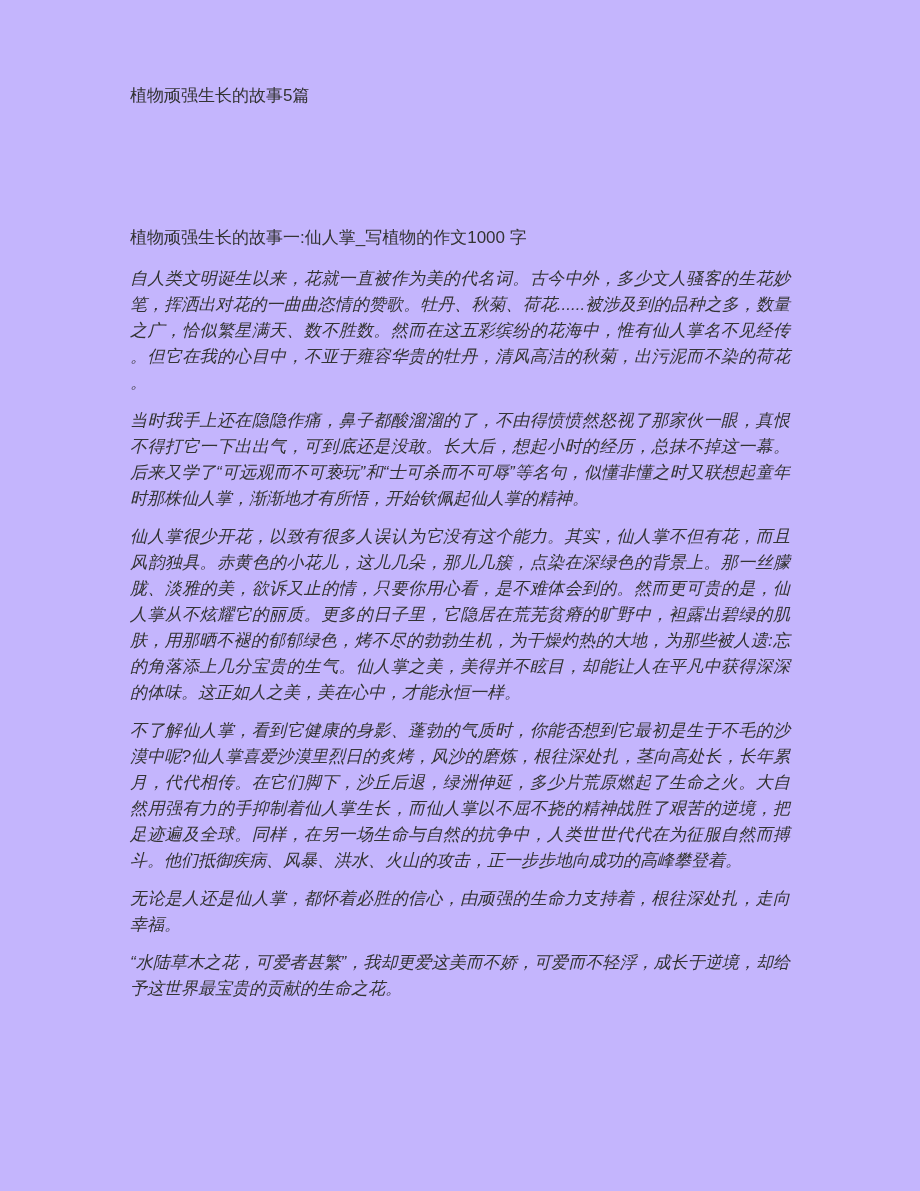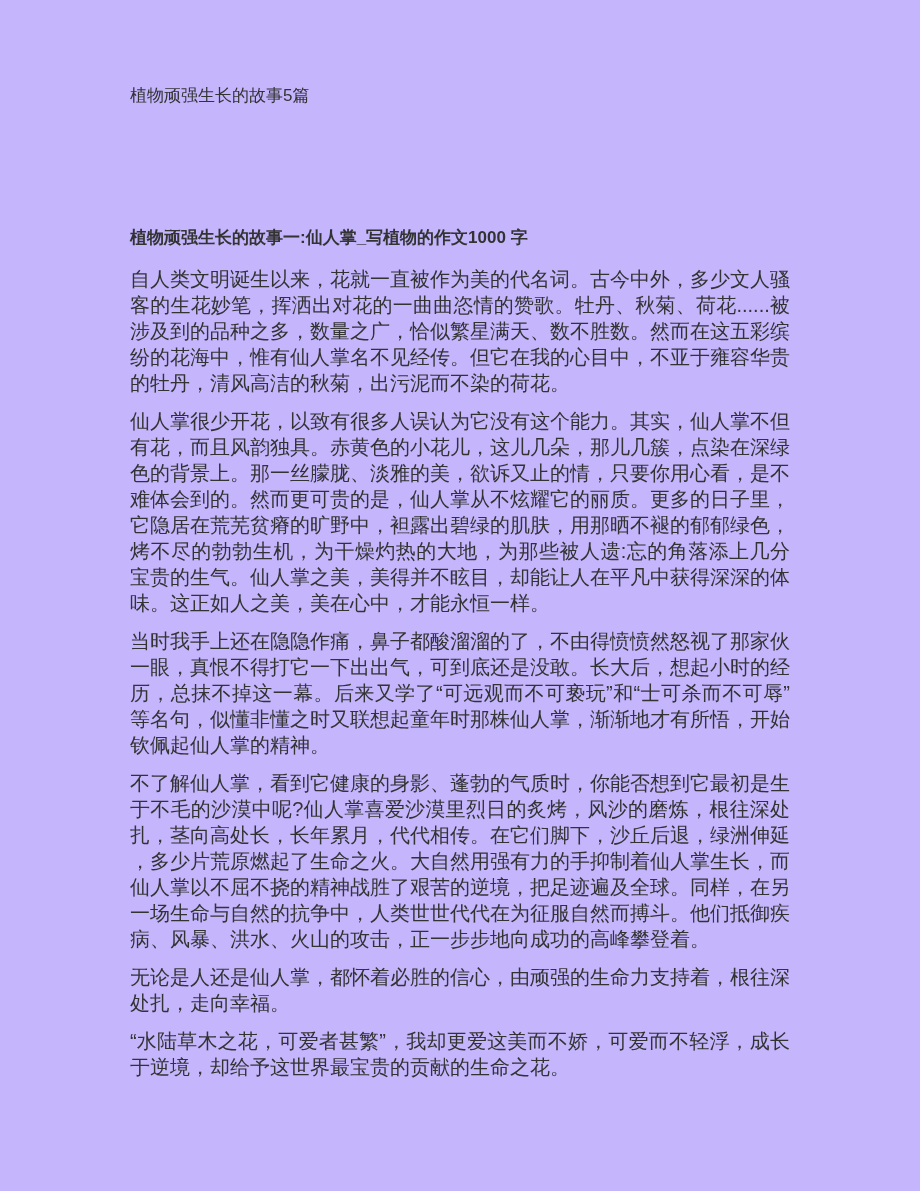--- a/index.html
+++ b/index.html
@@ -19,49 +19,50 @@
     }
     .doc-title {
       font-size: 17px;
       font-weight: 400;
       line-height: 24px;
       margin: 0 0 118px 0;
       color: #333333;
     }
     .section-heading {
       font-size: 17px;
-      font-weight: 700;
+      font-weight: 400;
       line-height: 24px;
       margin: 0 0 16px 0;
       color: #333333;
     }
     .body-text p {
-      font-size: 20px;
+      font-size: 17px;
       line-height: 26px;
       margin: 6px 0 12px 0;
       text-align: justify;
       word-break: break-all;
       line-break: anywhere;
       color: #333333;
+      font-style: italic;
     }
     .body-text p:last-child {
       margin-bottom: 0;
     }
   </style>
 </head>
 <body>
 
 <div class="page">
 
   <h1 class="doc-title">植物顽强生长的故事5篇</h1>
 
   <h2 class="section-heading">植物顽强生长的故事一:仙人掌_写植物的作文1000 字</h2>
 
   <div class="body-text">
     <p>自人类文明诞生以来，花就一直被作为美的代名词。古今中外，多少文人骚客的生花妙笔，挥洒出对花的一曲曲恣情的赞歌。牡丹、秋菊、荷花......被涉及到的品种之多，数量之广，恰似繁星满天、数不胜数。然而在这五彩缤纷的花海中，惟有仙人掌名不见经传。但它在我的心目中，不亚于雍容华贵的牡丹，清风高洁的秋菊，出污泥而不染的荷花。</p>
+    <p>当时我手上还在隐隐作痛，鼻子都酸溜溜的了，不由得愤愤然怒视了那家伙一眼，真恨不得打它一下出出气，可到底还是没敢。长大后，想起小时的经历，总抹不掉这一幕。后来又学了“可远观而不可亵玩”和“士可杀而不可辱”等名句，似懂非懂之时又联想起童年时那株仙人掌，渐渐地才有所悟，开始钦佩起仙人掌的精神。</p>
     <p>仙人掌很少开花，以致有很多人误认为它没有这个能力。其实，仙人掌不但有花，而且风韵独具。赤黄色的小花儿，这儿几朵，那儿几簇，点染在深绿色的背景上。那一丝朦胧、淡雅的美，欲诉又止的情，只要你用心看，是不难体会到的。然而更可贵的是，仙人掌从不炫耀它的丽质。更多的日子里，它隐居在荒芜贫瘠的旷野中，袒露出碧绿的肌肤，用那晒不褪的郁郁绿色，烤不尽的勃勃生机，为干燥灼热的大地，为那些被人遗:忘的角落添上几分宝贵的生气。仙人掌之美，美得并不眩目，却能让人在平凡中获得深深的体味。这正如人之美，美在心中，才能永恒一样。</p>
-    <p>当时我手上还在隐隐作痛，鼻子都酸溜溜的了，不由得愤愤然怒视了那家伙一眼，真恨不得打它一下出出气，可到底还是没敢。长大后，想起小时的经历，总抹不掉这一幕。后来又学了“可远观而不可亵玩”和“士可杀而不可辱”等名句，似懂非懂之时又联想起童年时那株仙人掌，渐渐地才有所悟，开始钦佩起仙人掌的精神。</p>
     <p>不了解仙人掌，看到它健康的身影、蓬勃的气质时，你能否想到它最初是生于不毛的沙漠中呢?仙人掌喜爱沙漠里烈日的炙烤，风沙的磨炼，根往深处扎，茎向高处长，长年累月，代代相传。在它们脚下，沙丘后退，绿洲伸延，多少片荒原燃起了生命之火。大自然用强有力的手抑制着仙人掌生长，而仙人掌以不屈不挠的精神战胜了艰苦的逆境，把足迹遍及全球。同样，在另一场生命与自然的抗争中，人类世世代代在为征服自然而搏斗。他们抵御疾病、风暴、洪水、火山的攻击，正一步步地向成功的高峰攀登着。</p>
     <p>无论是人还是仙人掌，都怀着必胜的信心，由顽强的生命力支持着，根往深处扎，走向幸福。</p>
     <p>“水陆草木之花，可爱者甚繁”，我却更爱这美而不娇，可爱而不轻浮，成长于逆境，却给予这世界最宝贵的贡献的生命之花。</p>
   </div>
 
 </div>
 
 </body></html>

